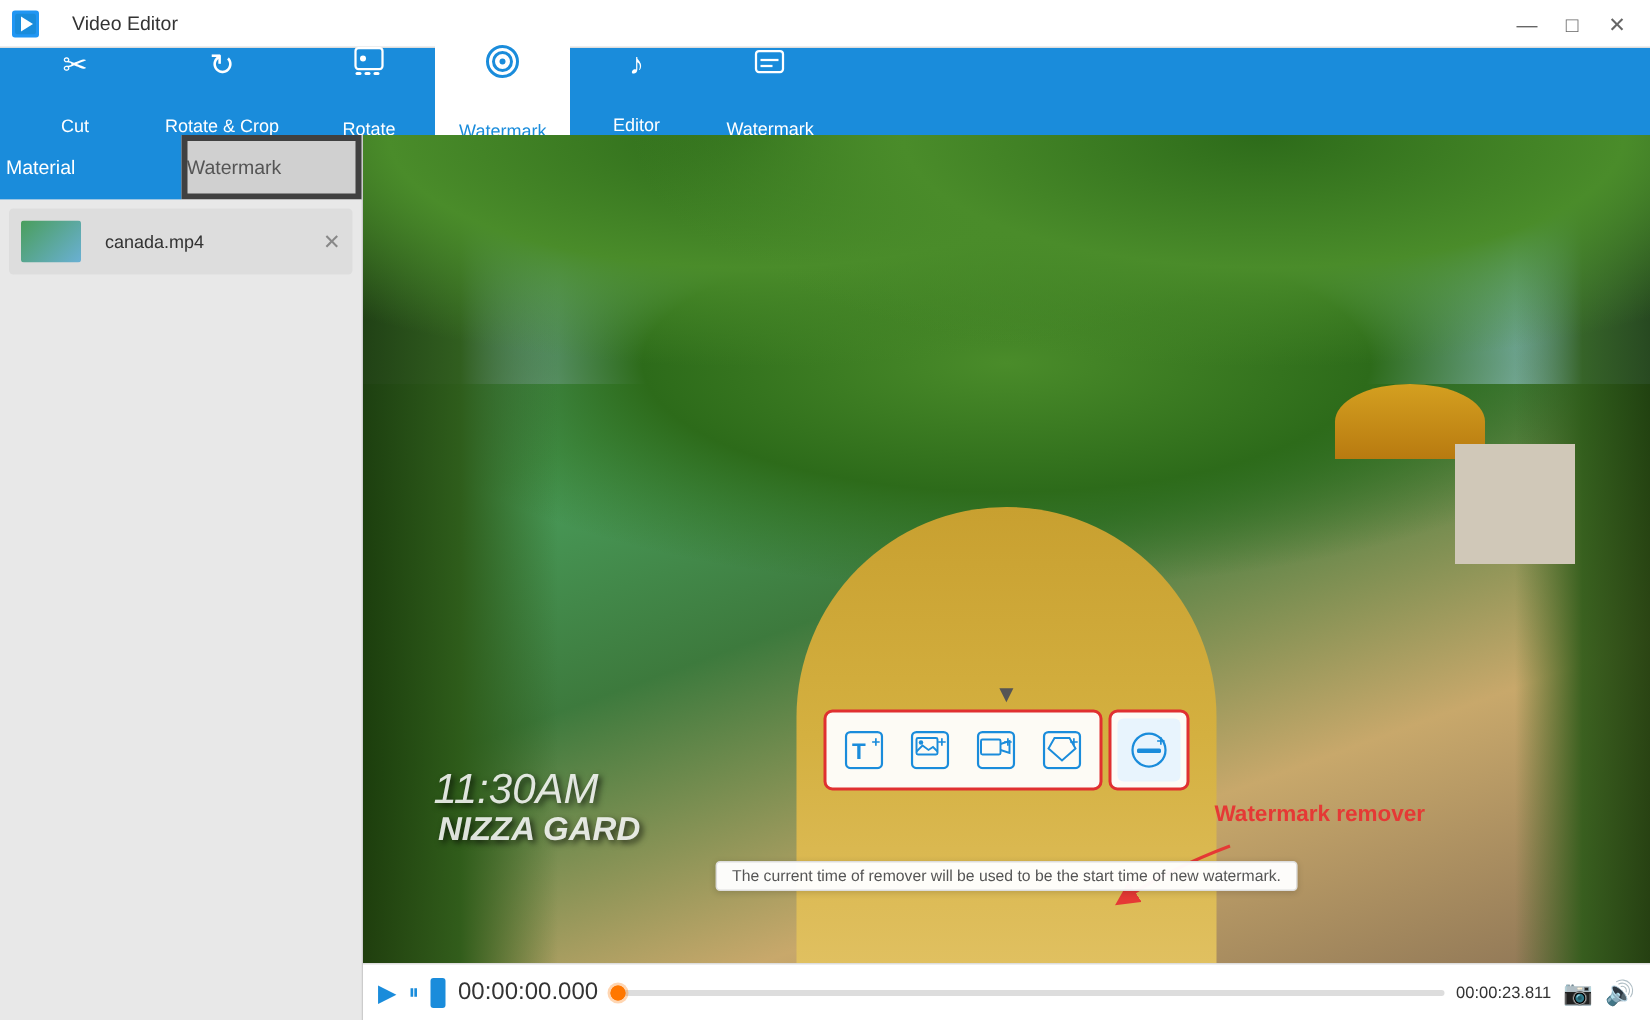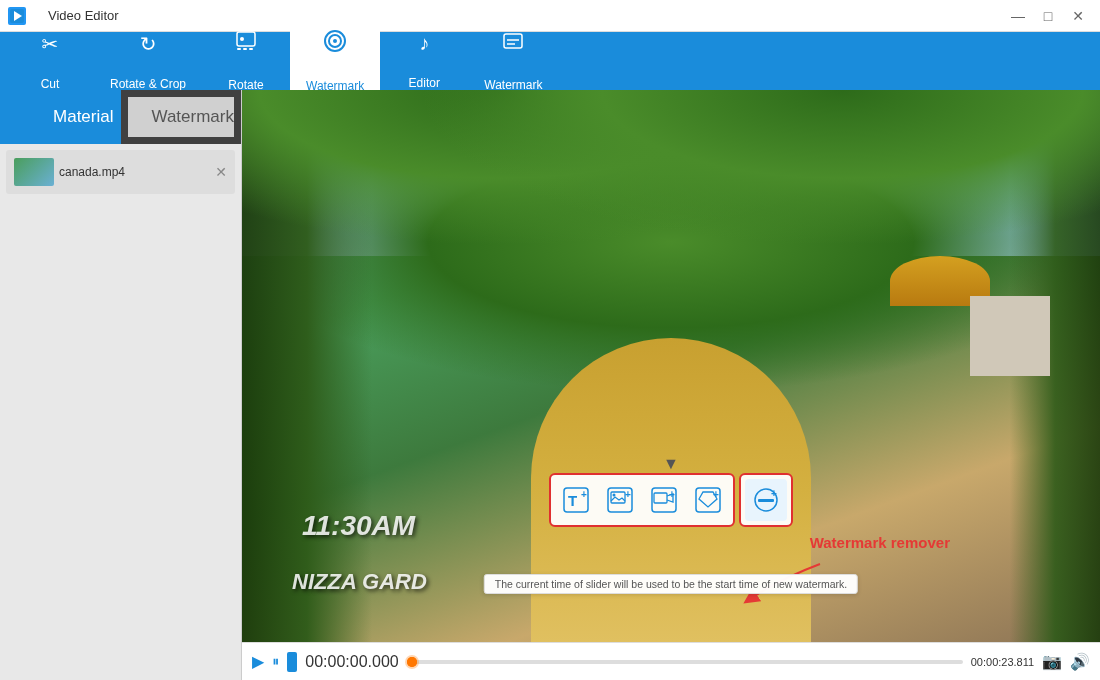--- a/index.html
+++ b/index.html
@@ -30,43 +30,43 @@
 
     
     .main-area { display: flex; height: calc(680px - 32px - 58px); }
 
     
     .sidebar {
       width: 242px; background: #e8e8e8; display: flex; flex-direction: column; border-right: 1px solid #ccc;
     }
     .sidebar-tabs { display: flex; }
     .sidebar-tab {
-      flex: 1; padding: 10px 0; text-align: right; cursor: pointer; font-size: 17px;
-      background: #d0d0d0; border: 7px solid #404040; color: #555;
+      flex: 1; padding: 10px 0; text-align: left; cursor: pointer; font-size: 13px;
+      background: #d0d0d0; border: 4px solid #404040; color: #555;
     }
     .sidebar-tab.active { background: #1a8cdb; color: #fff; border-color: #1a8cdb; }
     .sidebar-content { flex: 1; background: #e8e8e8; }
 
     .video-wrapper {
       flex: 1; position: relative; background: #111; display: flex; align-items: center; justify-content: center; overflow: hidden;
     }
     .video-placeholder {
       width: 100%; height: 100%;
       background: linear-gradient(160deg, #87ceeb 0%, #4a9e5c 30%, #3d7a3d 50%, #c8a86b 75%, #8b7355 100%);
       position: relative; overflow: hidden;
     }
     .sky { position: absolute; top: 0; left: 0; right: 0; height: 30%; background: linear-gradient(180deg, #6ab0d4 0%, #a8d4f0 100%); }
     .foliage { position: absolute; top: 0; left: 0; right: 0; height: 55%; background: radial-gradient(ellipse at center, #4a8c2a 0%, #2d6b1a 40%, transparent 70%); }
 
     .watermark-text {
-      position: absolute; bottom: 100px; left: 60px; color: rgba(255,255,255,0.85);
-      font-size: 28px; font-weight: bold; font-style: italic; text-shadow: 2px 2px 4px rgba(0,0,0,0.7);
+      position: absolute; bottom: 100px; left: 47px; color: rgba(255,255,255,0.85);
+      font-size: 28px; font-weight: normal; font-style: italic; text-shadow: 2px 2px 4px rgba(0,0,0,0.7);
     }
     .watermark-subtext {
-      position: absolute; bottom: 47px; left: 50px; color: rgba(255,255,255,0.85);
+      position: absolute; bottom: 76px; left: 50px; color: rgba(255,255,255,0.85);
       font-size: 22px; font-weight: bold; font-style: italic; text-shadow: 2px 2px 4px rgba(0,0,0,0.7);
     }
 
     
     .floating-toolbar {
       position: absolute; bottom: 115px; left: 50%; transform: translateX(-50%);
       display: flex; gap: 4px; align-items: center;
     }
     .toolbar-group {
       display: flex; border: 2px solid #e03030; border-radius: 6px; background: rgba(255,255,255,0.95); padding: 4px; gap: 2px;
@@ -160,21 +160,21 @@
 
 <div class="main-area">
 
   <div class="sidebar">
     <div class="sidebar-tabs">
       <div class="sidebar-tab active">Material</div>
       <div class="sidebar-tab">Watermark</div>
     </div>
     <div class="sidebar-content">
 
-      <div style="display:flex;align-items:center;gap:5px;padding:8px;background:#ddd;margin:6px;border-radius:3px;cursor:pointer;">
+      <div style="display:flex;align-items:center;gap:16px;padding:8px;background:#ddd;margin:6px;border-radius:3px;cursor:pointer;">
         <div style="width:40px;height:28px;background:#3d7a3d;border-radius:2px;flex-shrink:0;overflow:hidden;">
           <div style="width:100%;height:100%;background:linear-gradient(135deg,#4a9e5c,#6ab0d4);"></div>
         </div>
         <span style="font-size:12px;color:#333;">canada.mp4</span>
         <button style="margin-left:auto;background:none;border:none;color:#888;cursor:pointer;font-size:14px;">✕</button>
       </div>
     </div>
   </div>
 
   <div style="flex:1;display:flex;flex-direction:column;background:#111;">
@@ -260,21 +260,21 @@
               <defs>
                   <marker id="arrow" markerWidth="8" markerHeight="8" refX="4" refY="4" orient="auto">
                     <path d="M0,0 L8,4 L0,8 Z" fill="#e53935"></path>
                   </marker>
                 </defs>
               <path d="M 90,5 Q 50,20 20,40" stroke="#e53935" stroke-width="2" fill="none" marker-end="url(#arrow)"></path>
             </svg>
           </div>
         </div>
 
-        <div style="position:absolute;bottom:48px;left:50%;transform:translateX(-50%);background:rgba(255,255,255,0.97);border:1px solid #ddd;padding:3px 10px;font-size:10.5px;color:#555;border-radius:3px;white-space:nowrap;box-shadow:0 1px 4px rgba(0,0,0,0.15);">The current time of slider will be used to be the start time of new watermark.</div>
+        <div style="position:absolute;bottom:48px;left:50%;transform:translateX(-50%);background:rgba(255,255,255,0.97);border:1px solid #ddd;padding:3px 10px;font-size:10.5px;color:#555;border-radius:3px;white-space:nowrap;box-shadow:0 1px 4px rgba(0,0,0,0.15);">The current time of remover will be used to be the start time of new watermark.</div>
       </div>
     </div>
 
     <div class="video-controls">
       <button class="play-btn">▶</button>
       <button class="play-btn" style="font-size:14px;">⏸</button>
       <div style="width:10px;height:20px;background:#1a8cdb;border-radius:2px;cursor:pointer;"></div>
       <span class="time-label">00:00:00.000</span>
       <div class="progress-bar">
         <div class="progress-fill"></div>

